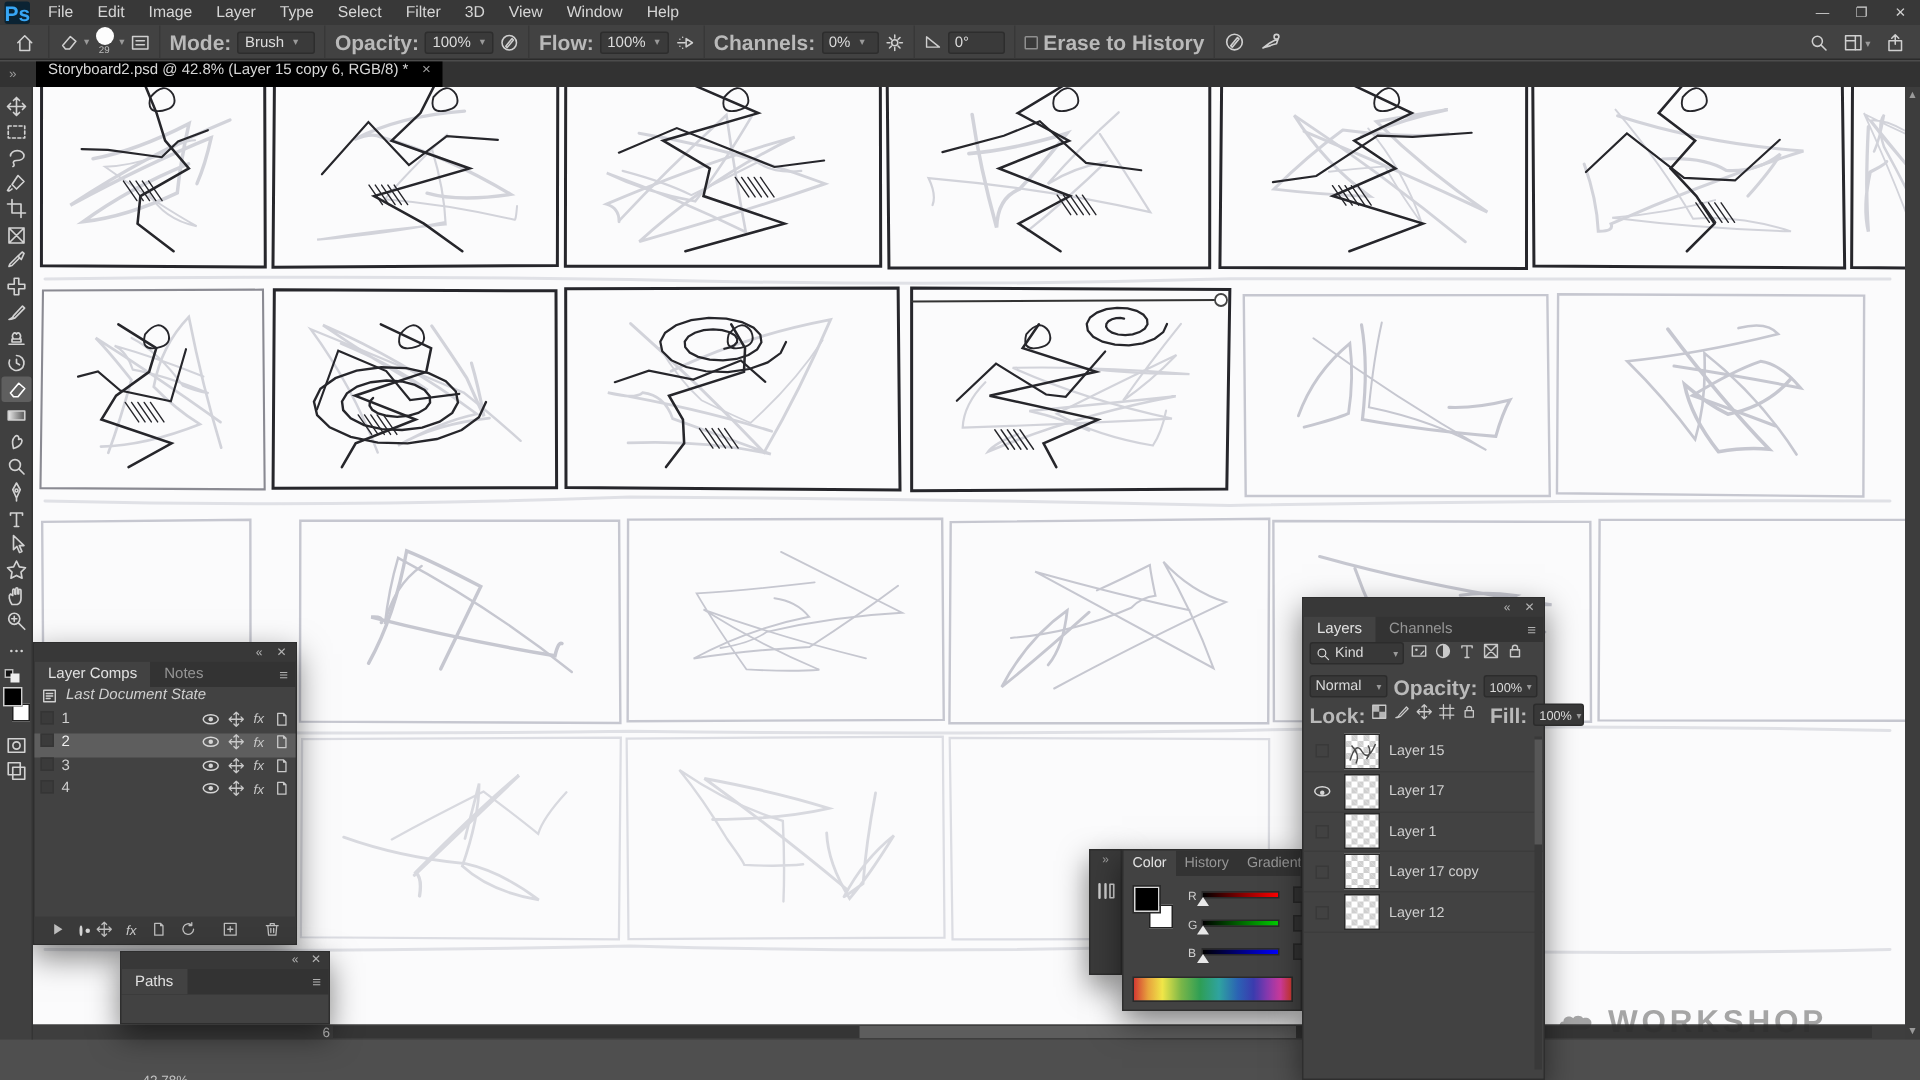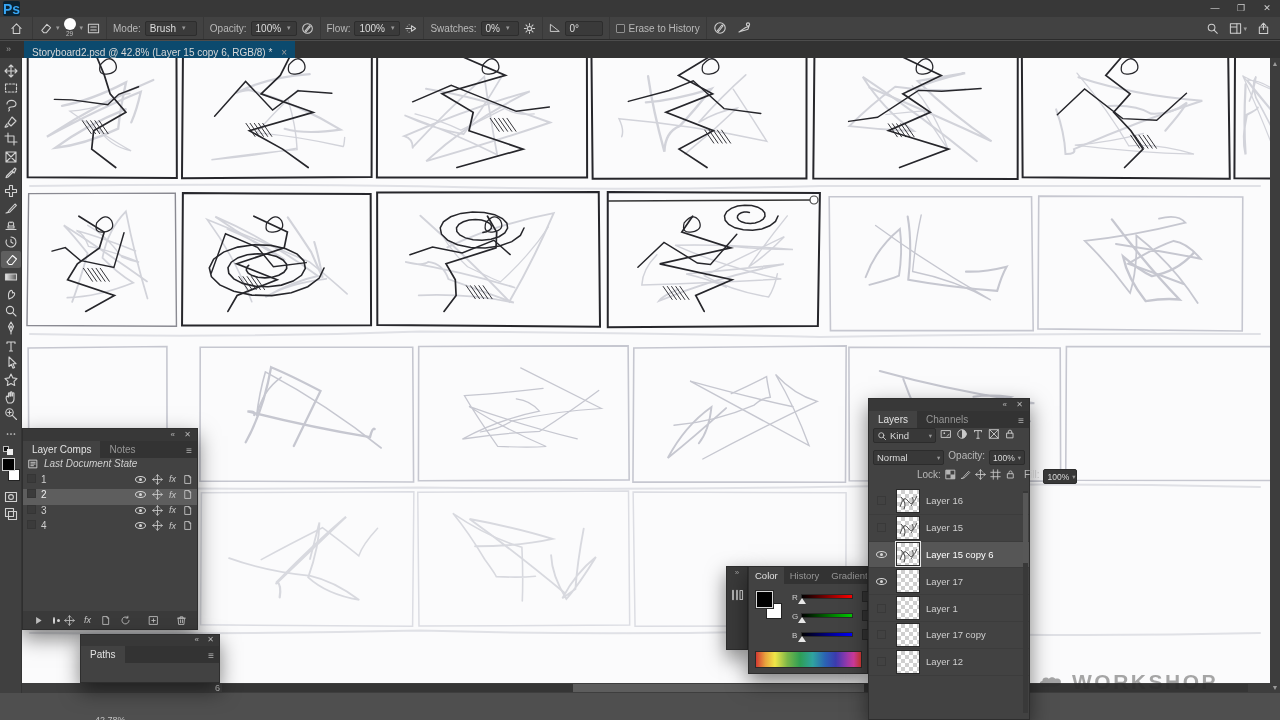--- a/index.html
+++ b/index.html
@@ -25,22 +25,22 @@
     display:flex; align-items:center; padding:0 4px; gap:6px; color:#dcdcdc; }
   .field .car { font-size:7px; color:#9a9a9a; }
   .brush-preview { display:flex; flex-direction:column; align-items:center; line-height:1; }
   .brush-preview .dot { width:12px; height:12px; border-radius:50%; background:#fdfdfd; }
   .brush-preview .num { font-size:6.5px; color:#bdbdbd; margin-top:1px; }
   .cb { width:9px; height:9px; border:1px solid #8f8f8f; border-radius:1px; background:#3a3a3a; }
   #ob-right { margin-left:auto; display:flex; align-items:center; gap:10px; padding-right:10px; color:#cfcfcf; }
 
   #tabbar { position:absolute; left:0; top:41px; width:1280px; height:17px; background:#323232; z-index:20; }
   #tab-collapse { position:absolute; left:6px; top:3px; color:#9a9a9a; font-size:9px; letter-spacing:-1px; }
-  #doc-tab { position:absolute; left:24px; top:0; height:17px; background:#0c4a6e; color:#d8d8d8;
-    font-size:10px; display:flex; align-items:flex-end; padding:0 8px; gap:9px; }
+  #doc-tab { position:absolute; left:24px; top:0; height:17px; background:#000000; color:#d8d8d8;
+    font-size:10px; display:flex; align-items:flex-start; padding:0 8px; gap:9px; }
   #doc-tab .x { color:#9f9f9f; font-size:10px; }
 
   
   #toolbar { position:absolute; left:0; top:58px; width:22px; height:635px; background:#404040;
     border-right:1px solid #343434; z-index:15; display:flex; flex-direction:column; align-items:center; }
   .tool { width:20px; height:17.2px; display:flex; align-items:center; justify-content:center; color:#d2d2d2; }
   .tool.active { background:#5f5f5f; border-radius:2px; color:#ffffff; }
   #tool-extra { margin-top:2px; display:flex; flex-direction:column; align-items:center; color:#cfcfcf; }
   #fgbg { position:relative; width:20px; height:26px; margin-top:3px; }
   #bg-sw { position:absolute; left:7px; top:11px; width:12px; height:12px; background:#fff; border:1px solid #222; }
@@ -88,25 +88,25 @@
   .eye::after { content:""; position:absolute; left:3px; top:1.4px; width:3px; height:3px; border-radius:50%; background:#d5d5d5; }
 
   
   #pathspanel { left:80px; top:634px; width:140px; height:49px; }
 
   
   #layerspanel { left:868px; top:398px; width:162px; height:322px; }
   .lp-row { display:flex; align-items:flex-start; gap:4px; padding:0 4px; }
   #lp-filter { height:22px; }
   #lp-blend { height:19px; }
-  #lp-lock { height:19px;margin-left:44px; }
+  #lp-lock { height:19px; }
   .well { background:#383838; border:1px solid #2c2c2c; border-radius:2px; height:15px;
     display:flex; align-items:center; padding:0 3px; gap:3px; font-size:9.5px; color:#dadada; }
   .well .car { margin-left:auto; font-size:6.5px; color:#9a9a9a; }
-  .lbl { font-size:10px; color:#b9b9b9; }
+  .lbl { font-size:14px; color:#b9b9b9;font-weight:bold; }
   .fic { color:#c9c9c9; display:flex; align-items:center; }
   #red-dot { width:7px; height:7px; border-radius:50%; background:#e04038; margin-left:auto; margin-top:-8px; }
   #layer-list { position:absolute; left:0; top:89px; width:160px; bottom:0; overflow:hidden; }
   .layer-row { height:26.8px; display:flex; align-items:center; gap:6px; padding:0 3px; border-bottom:1px solid #3c3c3c; }
   .layer-row.sel { background:#565656; color:#fff; }
   .eyewell { width:18px; display:flex; justify-content:center; }
   .eyewell .empty { width:9px; height:9px; border:1px solid #393939; }
   .thumb { width:24px; height:24px; border:1px solid #2a2a2a; background-color:#fff;
     background-image:linear-gradient(45deg,#cfcfcf 25%,transparent 25%,transparent 75%,#cfcfcf 75%),
                      linear-gradient(45deg,#cfcfcf 25%,transparent 25%,transparent 75%,#cfcfcf 75%);
@@ -308,20 +308,33 @@
         <rect x="10" y="2.5" width="2.5" height="9"></rect>
       </symbol>
     <symbol id="sym-wm-logo" viewBox="0 0 24 16">
         <path d="M3 12c-2-1-2-5 1-5 0-3 4-4 6-2 1-2 5-2 6 0 3-1 6 1 5 4-1 2-3 3-5 3z" fill="currentColor" stroke="none"></path>
       </symbol>
   </defs>
 </svg>
 
 <div id="menubar">
   <div id="ps-logo">Ps</div>
+  <div id="menu-items" style="display: flex;">
+      <span class="menu-item">File</span>
+      <span class="menu-item">Edit</span>
+      <span class="menu-item">Image</span>
+      <span class="menu-item">Layer</span>
+      <span class="menu-item">Type</span>
+      <span class="menu-item">Select</span>
+      <span class="menu-item">Filter</span>
+      <span class="menu-item">3D</span>
+      <span class="menu-item">View</span>
+      <span class="menu-item">Window</span>
+      <span class="menu-item">Help</span>
+    </div>
   <div id="win-controls">
     <span>—</span>
     <span>❐</span>
     <span>✕</span>
   </div>
 </div>
 
 <div id="optionsbar">
   <div class="ob-group">
     <span class="tool">
@@ -365,21 +378,21 @@
     <span class="lbl">Flow:</span>
     <span class="field" style="width:46px">
       <span>100%</span>
         <span class="car">▾</span>
     </span>
     <span><svg class="i" width="13" height="13">
           <use href="#sym-airbrush"></use>
         </svg></span>
   </div>
   <div class="ob-group">
-    <span class="lbl">Swatches:</span>
+    <span class="lbl">Channels:</span>
     <span class="field" style="width:38px">
       <span>0%</span>
         <span class="car">▾</span>
     </span>
     <span><svg class="i" width="13" height="13">
           <use href="#sym-gear"></use>
         </svg></span>
   </div>
   <div class="ob-group">
     <span><svg class="i" width="12" height="12">
@@ -945,43 +958,21 @@
   <div id="layer-list">
       <div class="layer-row">
         <span class="eyewell">
           <span class="empty"></span>
         </span>
         <span class="thumb">
           <svg width="22" height="22" style="position:absolute;left:0;top:0">
             <path d="M3 17Q7 4 11 11T20 6M4 7q6 6 3 12M14 16q4-5 1-9" stroke="#4a4a4a" stroke-width="1" fill="none"></path>
           </svg>
         </span>
-        <span class="lname">Layer 16</span>
-      </div>
-      <div class="layer-row">
-        <span class="eyewell">
-          <span class="empty"></span>
-        </span>
-        <span class="thumb">
-          <svg width="22" height="22" style="position:absolute;left:0;top:0">
-            <path d="M3 17Q7 4 11 11T20 6M4 7q6 6 3 12M14 16q4-5 1-9" stroke="#4a4a4a" stroke-width="1" fill="none"></path>
-          </svg>
-        </span>
         <span class="lname">Layer 15</span>
-      </div>
-      <div class="layer-row sel">
-        <span class="eyewell">
-          <span class="eye"></span>
-        </span>
-        <span class="thumb">
-          <svg width="22" height="22" style="position:absolute;left:0;top:0">
-            <path d="M3 17Q7 4 11 11T20 6M4 7q6 6 3 12M14 16q4-5 1-9" stroke="#4a4a4a" stroke-width="1" fill="none"></path>
-          </svg>
-        </span>
-        <span class="lname">Layer 15 copy 6</span>
       </div>
       <div class="layer-row">
         <span class="eyewell">
           <span class="eye"></span>
         </span>
         <span class="thumb"></span>
         <span class="lname">Layer 17</span>
       </div>
       <div class="layer-row">
         <span class="eyewell">

